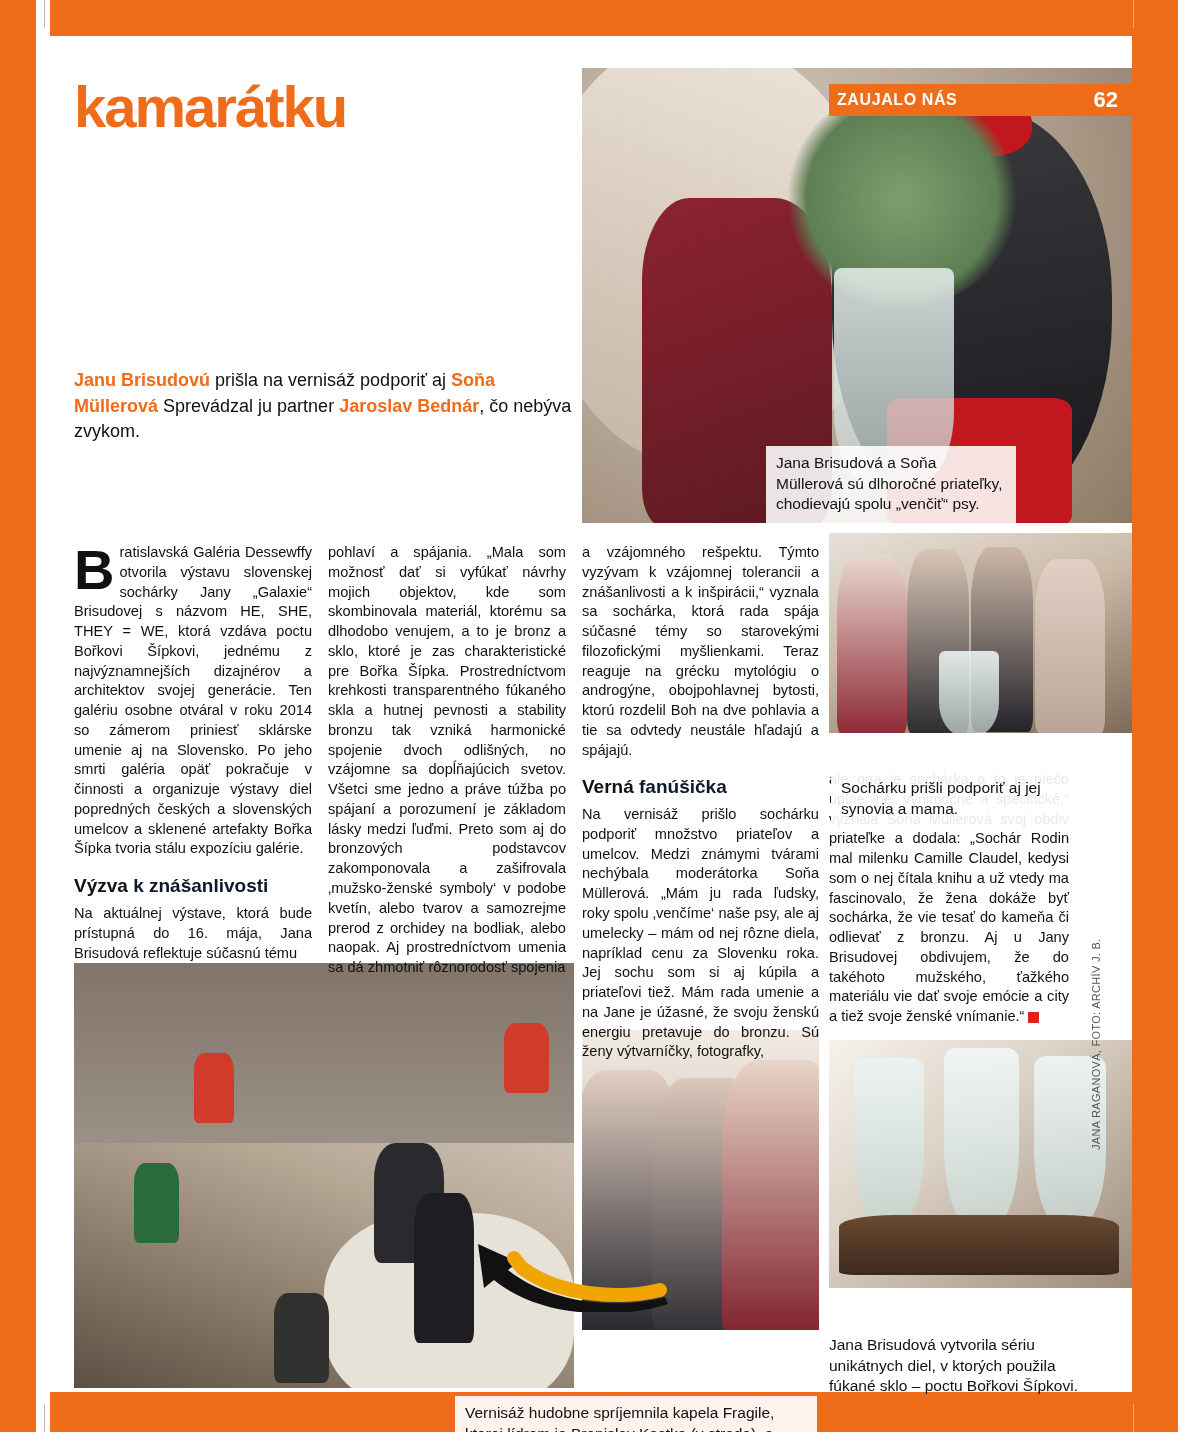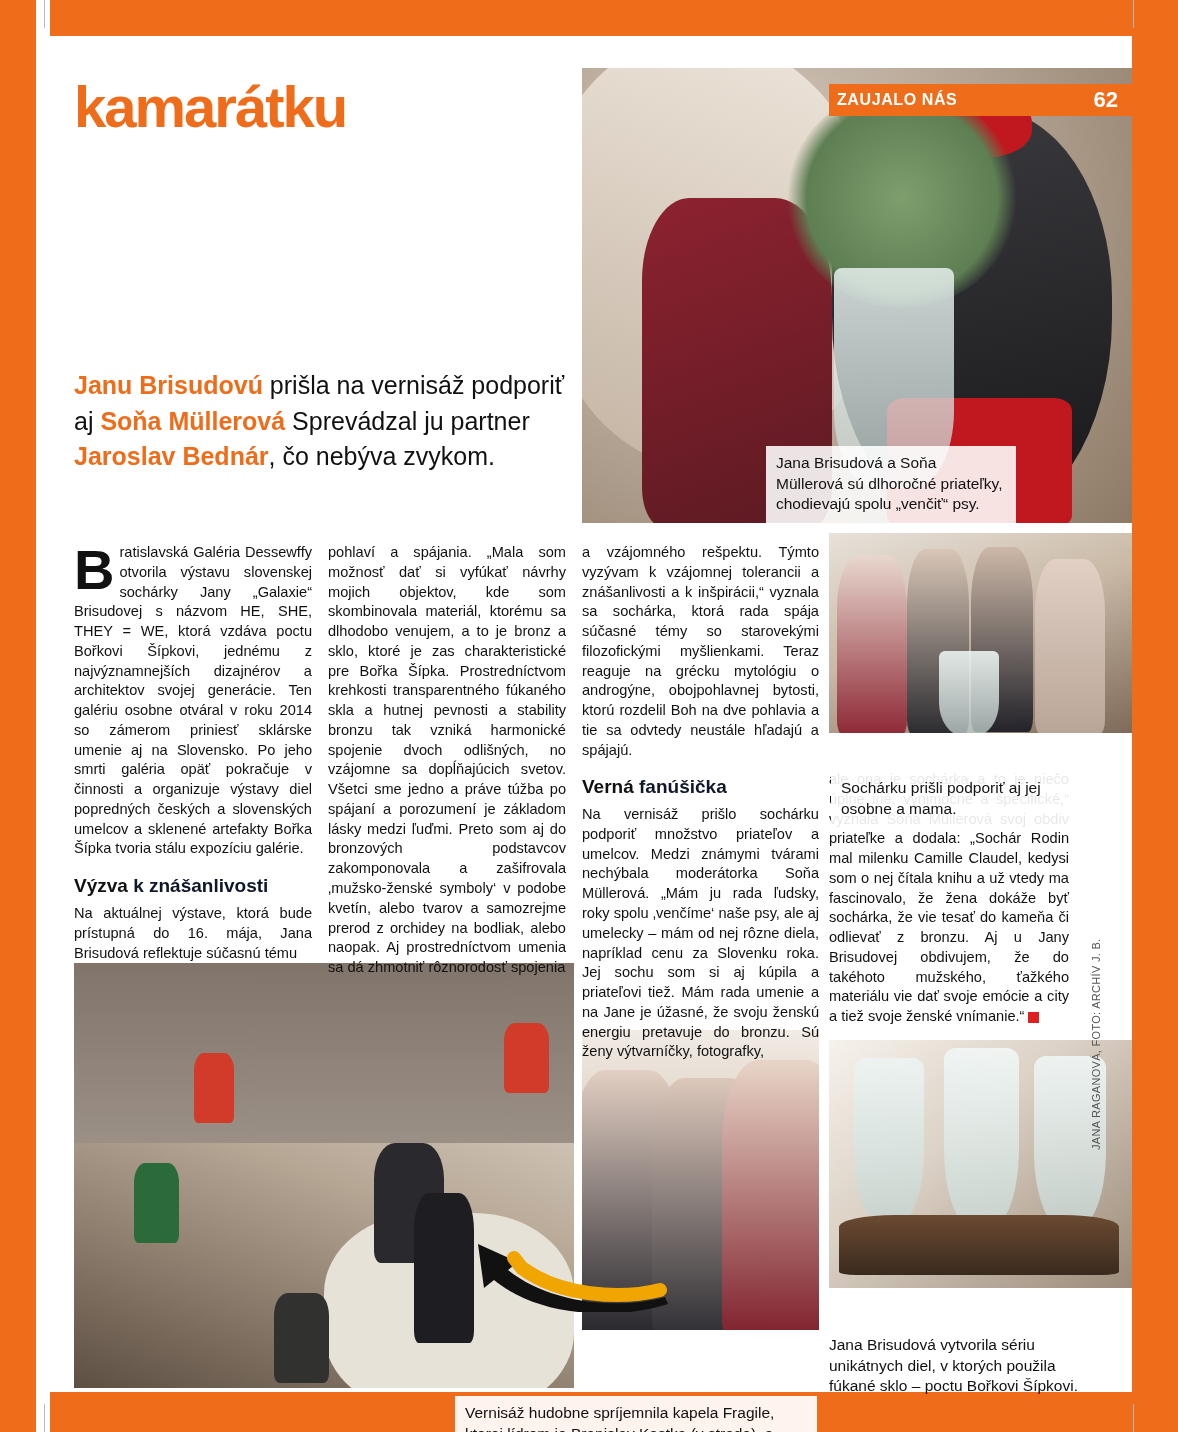--- a/index.html
+++ b/index.html
@@ -116,21 +116,21 @@
     line-height: 1.0;
     color: #ef6c1a;
     letter-spacing: -2px;
   }
 
   
   .perex {
     position: absolute;
     left: 74px; top: 368px;
     width: 500px;
-    font-size: 25px;
+    font-size: 18px;
     line-height: 1.42;
     color: #111111;
   }
   .perex .hl-orange { color: #ef6c1a; font-weight: bold; }
 
   
   .photo {
     position: absolute;
     overflow: hidden;
     background: #c8c8c8;
@@ -355,21 +355,21 @@
       <span class="orange">fanúšička</span>
     </div>
     <p>Na vernisáž prišlo sochárku podporiť množstvo priateľov a umelcov. Medzi známymi tvárami nechýbala moderátorka Soňa Müllerová. „Mám ju rada ľudsky, roky spolu ‚venčíme‘ naše psy, ale aj umelecky – mám od nej rôzne diela, napríklad cenu za Slovenku roka. Jej sochu som si aj kúpila a priateľovi tiež. Mám rada umenie a na Jane je úžasné, že svoju ženskú energiu pretavuje do bronzu. Sú ženy výtvarníčky, fotografky,</p>
   </div>
 
   <div class="col col4">
     <p><span>ale ona je sochárka a to je niečo úplne iné, výnimočné a špecifické,“ vyznala Soňa Müllerová svoj obdiv priateľke a dodala: „Sochár Rodin mal milenku Camille Claudel, kedysi som o nej čítala knihu a už vtedy ma fascinovalo, že žena dokáže byť sochárka, že vie tesať do kameňa či odlievať z bronzu. Aj u Jany Brisudovej obdivujem, že do takéhoto mužského, ťažkého materiálu vie dať svoje emócie a city a tiež svoje ženské vnímanie.“</span><span class="end-square"></span></p>
   </div>
 
   <div class="caption caption-main">Jana Brisudová a Soňa Müllerová sú dlhoročné priateľky, chodievajú spolu „venčiť“ psy.</div>
-  <div class="caption caption-group">Sochárku prišli podporiť aj jej osobne a mama.</div>
+  <div class="caption caption-group">Sochárku prišli podporiť aj jej synovia a mama.</div>
   <div class="caption caption-crowd">Vernisáž hudobne spríjemnila kapela Fragile, ktorej lídrom je Branislav Kostka (v strede), a vľavo Brisudovej partner, sochár Stanislav Kiča.</div>
   <div class="caption caption-vases">Jana Brisudová vytvorila sériu unikátnych diel, v ktorých použila fúkané sklo – poctu Bořkovi Šípkovi.</div>
 
   <svg class="arrow-svg" viewBox="0 0 200 120">
     <path d="M195 105 C150 118, 80 112, 38 78 L48 70 L8 52 L14 96 L24 88 C70 126, 150 128, 198 112 Z" fill="#111111"></path>
     <path d="M190 98 C150 108, 90 104, 52 76 L44 66" stroke="#f0a500" stroke-width="14" fill="none" stroke-linecap="round"></path>
   </svg>
 
   <div class="credit">JANA RAGANOVÁ, FOTO: ARCHÍV J. B.</div>
 

